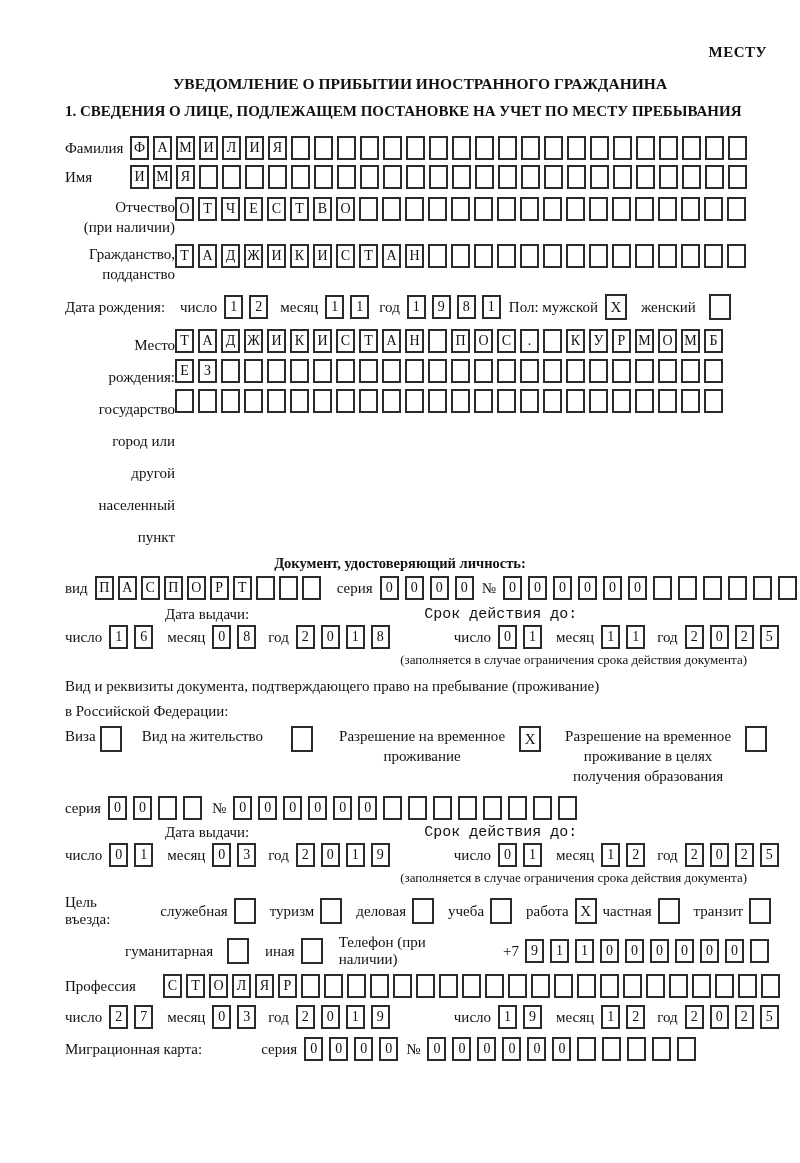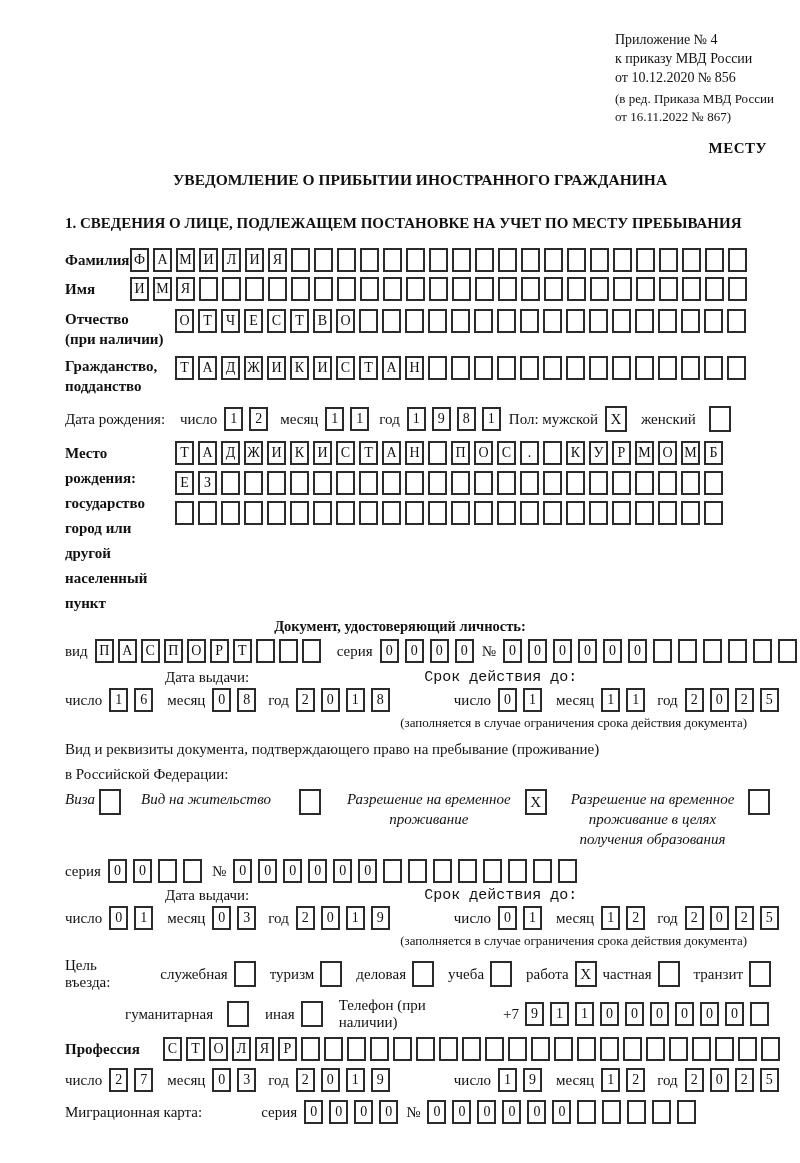--- a/index.html
+++ b/index.html
@@ -10,26 +10,26 @@
   }
   .page { padding:30px 25px 0 65px; }
 
   
   .hdr { margin-left:550px; font-size:14px; line-height:19px; }
   .hdr .amend { font-size:13px; line-height:18px; margin-top:3px; }
   .forma { text-align:right; font-weight:bold; font-size:15px; margin:14px 8px 0 0; letter-spacing:.5px; }
 
   .title { text-align:center; font-weight:bold; font-size:15.5px; line-height:22px; margin-top:12px; }
   .blank-line { display:inline-block; width:52px; border-bottom:2px solid #333; height:14px; margin-left:8px; }
-  .sect { font-weight:bold; font-size:15px; margin-top:24px; margin-bottom:16px; }
+  .sect { font-weight:bold; font-size:15px; margin-top:8px; margin-bottom:16px; }
 
   
   .frow { display:flex; align-items:flex-start; margin-bottom:5px; }
-  .flabel { flex:0 0 auto; line-height:24px;font-weight:bold; }
-  .flabel.two { line-height:20px; }
+  .flabel { flex:0 0 auto; line-height:24px; }
+  .flabel.two { line-height:20px;text-align:right; }
   .w65 { width:65px; } .w110 { width:110px; }
   .cells { display:inline-flex; flex-wrap:nowrap; }
   .cell {
     width:19px; height:24px; border:2px solid #2b2b2b; margin-right:4px;
     display:flex; align-items:center; justify-content:center;
     font-size:14px; flex:0 0 auto; background:#fff;
   }
   .cb .cell { width:22px; height:26px; font-size:15px; }
   .stack .cells { margin-bottom:6px; }
   .stack { display:flex; flex-direction:column; }
@@ -41,43 +41,34 @@
   .daterow { display:flex; align-items:center; margin-bottom:3px; }
   .daterow .dlab { margin-right:7px; }
   .daterow .grp2 { margin-left:58px; }
   .dcells .cell { margin-right:6px; }
   .fine { font-size:13px; text-align:right; margin:1px 28px 8px 0; }
 
   
   .para { margin:6px 0 4px 0; line-height:21px; }
   .cbrow { display:flex; align-items:flex-start; margin:4px 0 10px 0; }
   .cbitem { display:flex; align-items:flex-start; }
-  .cbtext { text-align:center; line-height:20px;font-style:italic; }
+  .cbtext { text-align:center; line-height:20px; }
   .cbitem .cells { margin-left:10px; margin-top:0; }
 
   
   .optrow { display:flex; align-items:center; margin-bottom:6px; }
   .optrow .olab { margin:0 6px 0 10px; }
   .optrow .olab.first { margin-left:0; }
   .bc { font-weight:bold; text-align:center; font-size:14.5px; margin:2px 40px 4px 0; }
 </style>
 </head>
 <body>
 
 <div class="page">
 
-  <div class="hdr">
-    <div>Приложение № 4</div>
-    <div>к приказу МВД России</div>
-    <div>от 10.12.2020 № 856</div>
-    <div class="amend">
-      <div>(в ред. Приказа МВД России</div>
-      <div>от 16.11.2022 № 867)</div>
-    </div>
-  </div>
   <div class="forma">МЕСТУ</div>
 
   <div class="title">
     <div>УВЕДОМЛЕНИЕ О ПРИБЫТИИ ИНОСТРАННОГО ГРАЖДАНИНА</div>
   </div>
 
   <div class="sect">1. СВЕДЕНИЯ О ЛИЦЕ, ПОДЛЕЖАЩЕМ ПОСТАНОВКЕ НА УЧЕТ ПО МЕСТУ ПРЕБЫВАНИЯ</div>
 
   <div class="frow">
     <span class="flabel w65">Фамилия</span>
@@ -236,21 +227,21 @@
     <span class="cells cb">
         <span class="cell">X</span>
       </span>
     <span class="dlab" style="margin-left:10px">женский</span>
     <span class="cells cb" style="margin-left:6px">
         <span class="cell"></span>
       </span>
   </div>
 
   <div class="frow" style="margin-bottom:2px">
-    <span class="flabel two w110" style="line-height:25px">
+    <span class="flabel two w110" style="line-height:32px">
       <div>Место рождения:</div>
       <div>государство</div>
       <div>город или другой</div>
       <div>населенный пункт</div>
     </span>
     <span class="stack">
       <span class="cells">
           <span class="cell">Т</span>
           <span class="cell">А</span>
           <span class="cell">Д</span>

